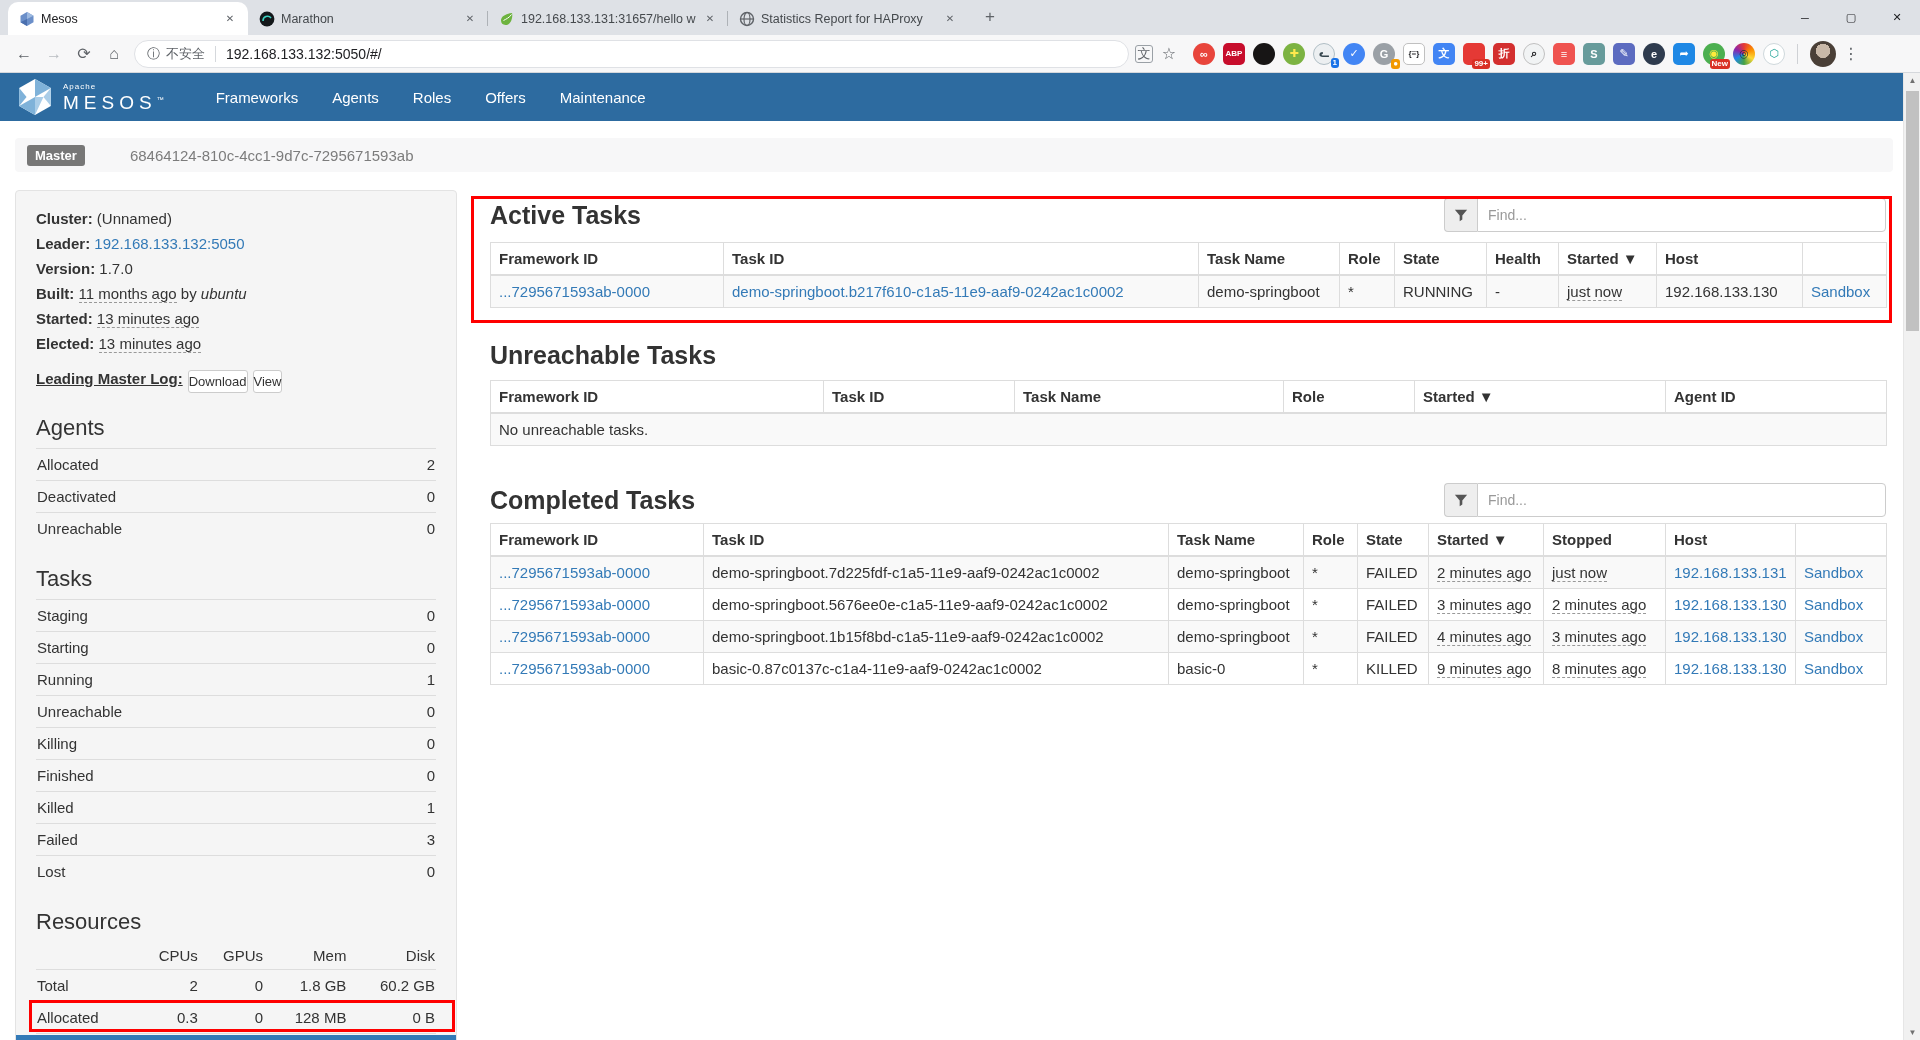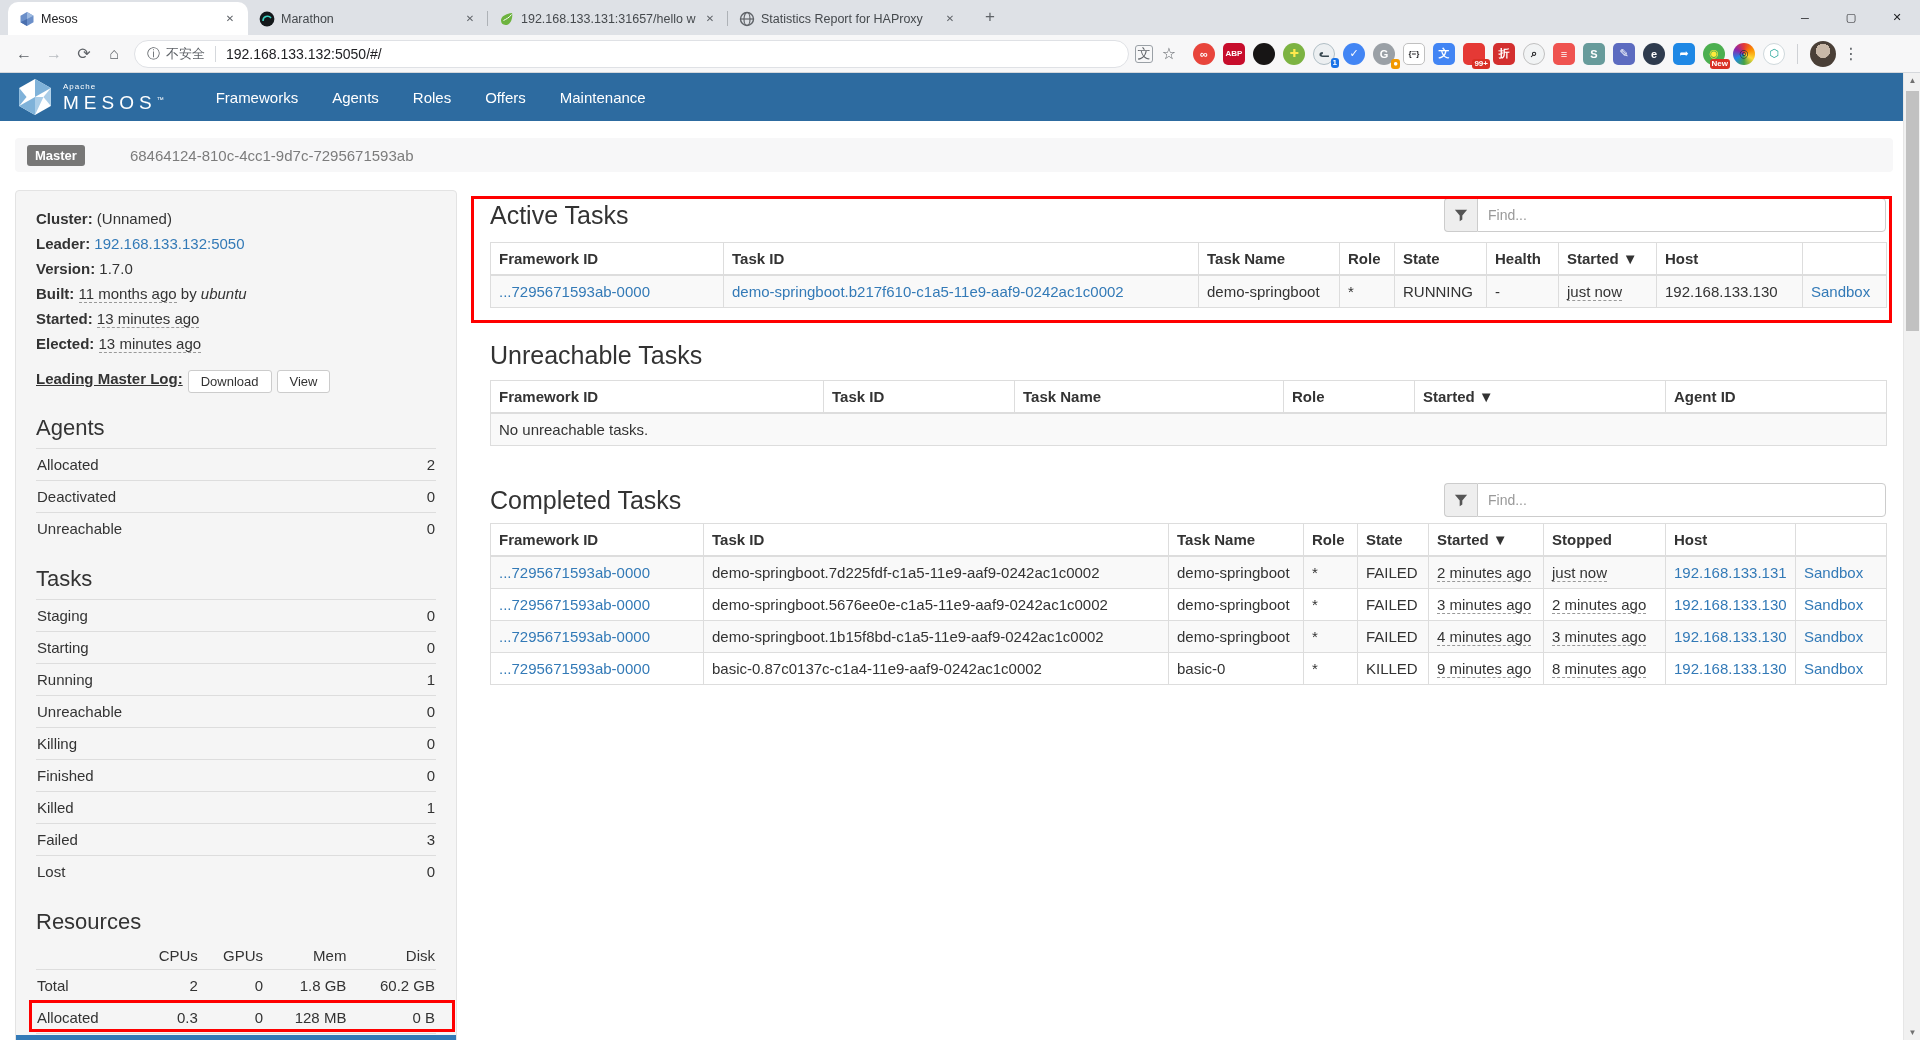--- a/index.html
+++ b/index.html
@@ -52,35 +52,35 @@
   .mid{color:#7c7c7c;font-size:15px;}
 
   
   #sidebar{position:absolute;left:15px;top:190px;width:442px;height:860px;background:#f5f5f5;border:1px solid #e3e3e3;
            border-radius:4px;padding:18px 20px;font-size:15px;color:#333;overflow:hidden;}
   #cluster-info p{margin:0 0 5px;line-height:20px;}
   .blabel{font-weight:700;}
   .linkv{color:#337ab7;}
   .dashed{border-bottom:1px dashed #999;}
   .log-line{margin:16px 0 0;display:flex;align-items:flex-start;text-decoration:underline;}
-  .btn-xs{font-size:13px;padding:2px 12px;border:1px solid #ccc;background:#fff;border-radius:3px;color:#333;margin-left:5px;line-height:17px;}
+  .btn-xs{font-size:13px;padding:2px 0;border:1px solid #ccc;background:#fff;border-radius:3px;color:#333;margin-left:5px;line-height:17px;}
   .side-h{font-size:22px;font-weight:400;margin:22px 0 7px;color:#333;}
   .stat-row{display:flex;justify-content:space-between;padding:6px 1px;border-top:1px solid #ddd;line-height:19px;}
   #resources-table{width:100%;border-collapse:collapse;margin-top:2px;font-size:15px;color:#333;}
   #resources-table th{font-weight:400;padding:5px 1px;text-align:right;}
   #resources-table th:first-child{text-align:left;}
   #resources-table td{padding:7px 1px;border-top:1px solid #ddd;text-align:right;}
   #resources-table td.rlabel{text-align:left;}
 
   
   #main{position:absolute;left:490px;top:190px;width:1396px;}
   .section{margin-bottom:33px;}
   .sec-head{display:flex;justify-content:space-between;align-items:center;height:50px;margin-bottom:2px;}
   .sec-head.compact{height:42px;}
-  .main-h{font-size:25px;font-weight:400;color:#333;margin:0;}
+  .main-h{font-size:25px;font-weight:700;color:#333;margin:0;}
   .findbox{display:flex;height:34px;width:442px;}
   .funnel{width:33px;background:#eee;border:1px solid #ccc;border-right:none;border-radius:4px 0 0 4px;
           display:flex;align-items:center;justify-content:center;}
   .find-input{flex:1;border:1px solid #ccc;border-radius:0 4px 4px 0;padding:0 10px;font-size:14px;color:#333;outline:none;background:#fff;}
   .find-input::placeholder{color:#999;}
   .head-gap{height:10px;}
   table.tasks{width:100%;border-collapse:collapse;font-size:15px;color:#333;background:#fff;table-layout:fixed;}
   .tasks th{border:1px solid #ddd;border-bottom:2px solid #ddd;padding:7px 8px;text-align:left;font-weight:700;overflow:hidden;white-space:nowrap;}
   .tasks td{border:1px solid #ddd;padding:7px 8px;overflow:hidden;white-space:nowrap;}
   .tasks tbody tr:nth-child(odd){background:#f9f9f9;}

